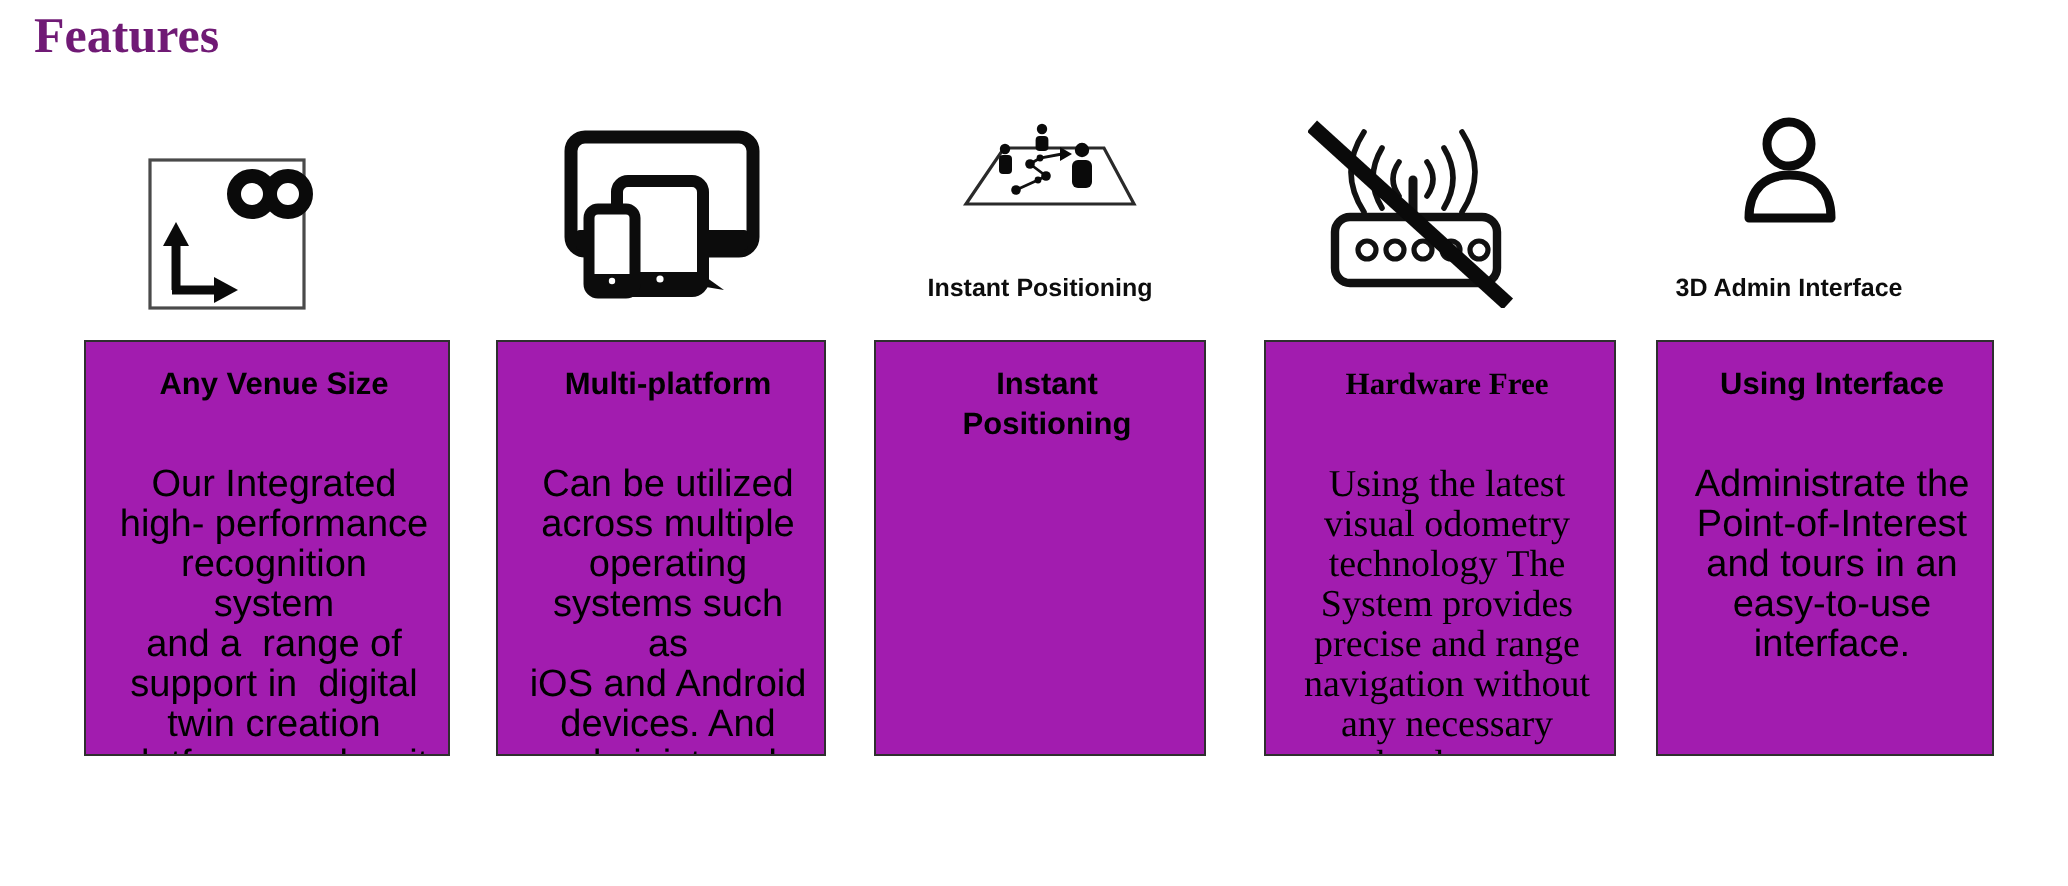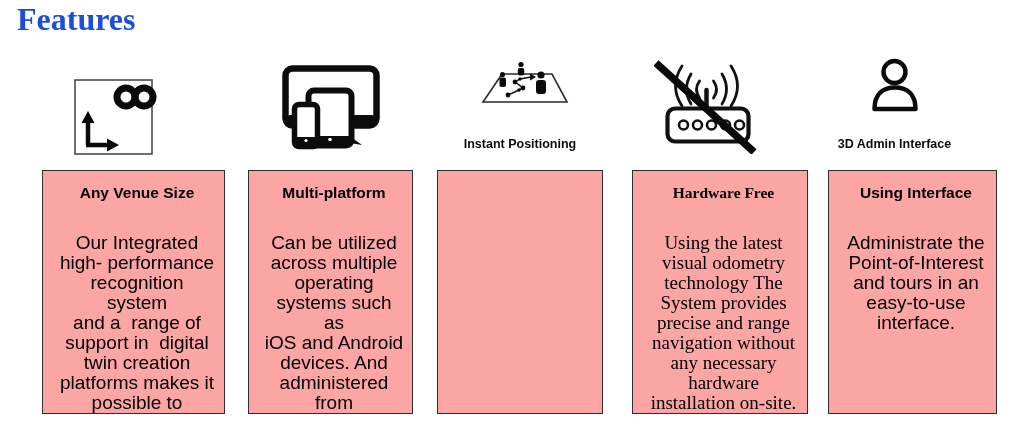--- a/index.html
+++ b/index.html
@@ -3,21 +3,21 @@
 <meta charset="utf-8">
 <style>
   html,body{margin:0;padding:0;background:#fff;}
   .page{
     position:relative;width:1034px;height:443px;background:#ffffff;
     font-family:"Liberation Sans",sans-serif;overflow:hidden;color:#000;
   }
   .heading{
     position:absolute;left:17px;top:4px;
     font-family:"Liberation Serif",serif;font-weight:700;
-    font-size:32px;line-height:30px;color:#1d4ed8;
+    font-size:25px;line-height:30px;color:#701a75;
   }
   .col{position:absolute;top:50px;display:flex;flex-direction:column;text-align:center;}
   #c1{left:42px;width:183px;}
   #c2{left:248px;width:165px;}
   #c3{left:437px;width:166px;}
   #c4{left:632px;width:176px;font-family:Liberation Serif, serif;}
   #c5{left:828px;width:169px;}
   .icon-area{
     height:120px;display:flex;flex-direction:column;
     align-items:center;justify-content:flex-end;box-sizing:border-box;
@@ -26,22 +26,22 @@
   #c2 .icon-area{padding-bottom:20px;}
   #c3 .icon-area{padding-bottom:18px;}
   #c4 .icon-area{padding-bottom:16px;padding-right:28px;}
   #c5 .icon-area{padding-bottom:18px;padding-right:36px;}
   #c3 .icon-caption{margin-top:34px;}
   #c5 .icon-caption{margin-top:25px;}
   .icon-caption{
     font-size:12.5px;line-height:15px;font-weight:700;color:#0d0d0d;white-space:nowrap;
   }
   .box{
-    border:1.5px solid #2f2f2f;height:244px;box-sizing:border-box;
-    padding:12px 8px 0 15px;overflow:hidden;background:#fca5a5;
+    border:1.5px solid #2f2f2f;height:208px;box-sizing:border-box;
+    padding:12px 8px 0 15px;overflow:hidden;background:#a21caf;
   }
   .box-title{
     font-size:15.5px;line-height:20px;font-weight:700;color:#000;white-space:pre-wrap;
   }
   .box-body{
     margin-top:30px;font-size:19px;line-height:20px;color:#000;white-space:pre-wrap;
   }
   svg{display:block;}
 </style>
 </head>
@@ -119,20 +119,22 @@
         <circle cx="32.5" cy="17.5" r="2.6" fill="#0a0a0a"></circle>
         <rect x="29.5" y="20.5" width="6.5" height="9.5" rx="2" fill="#0a0a0a"></rect>
         <circle cx="51" cy="7.5" r="2.6" fill="#0a0a0a"></circle>
         <rect x="47.8" y="11" width="6.4" height="7.5" rx="2" fill="#0a0a0a"></rect>
         <circle cx="71" cy="18" r="3.6" fill="#0a0a0a"></circle>
         <rect x="66" y="23" width="10" height="14" rx="3" fill="#0a0a0a"></rect>
       </svg>
       <div class="icon-caption">Instant Positioning</div>
     </div>
     <div class="box">
+      <div class="box-title">Instant
+Positioning</div>
     </div>
   </div>
 
   <div class="col" id="c4">
     <div class="icon-area">
       <svg width="105" height="95" viewBox="0 0 105 95">
         <rect x="13.5" y="49.5" width="81" height="33" rx="7.5" fill="#fff" stroke="#111" stroke-width="4.2"></rect>
         <circle cx="29.5" cy="66" r="4.5" fill="none" stroke="#111" stroke-width="2.6"></circle>
         <circle cx="43.5" cy="66" r="4.5" fill="none" stroke="#111" stroke-width="2.6"></circle>
         <circle cx="57.5" cy="66" r="4.5" fill="none" stroke="#111" stroke-width="2.6"></circle>

